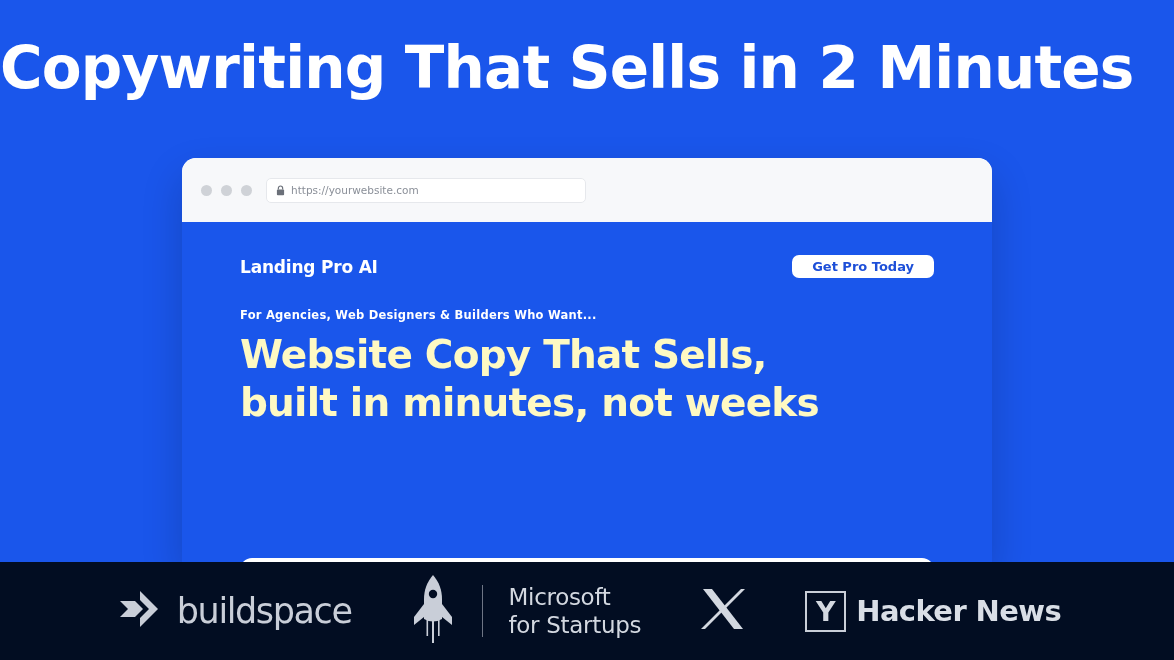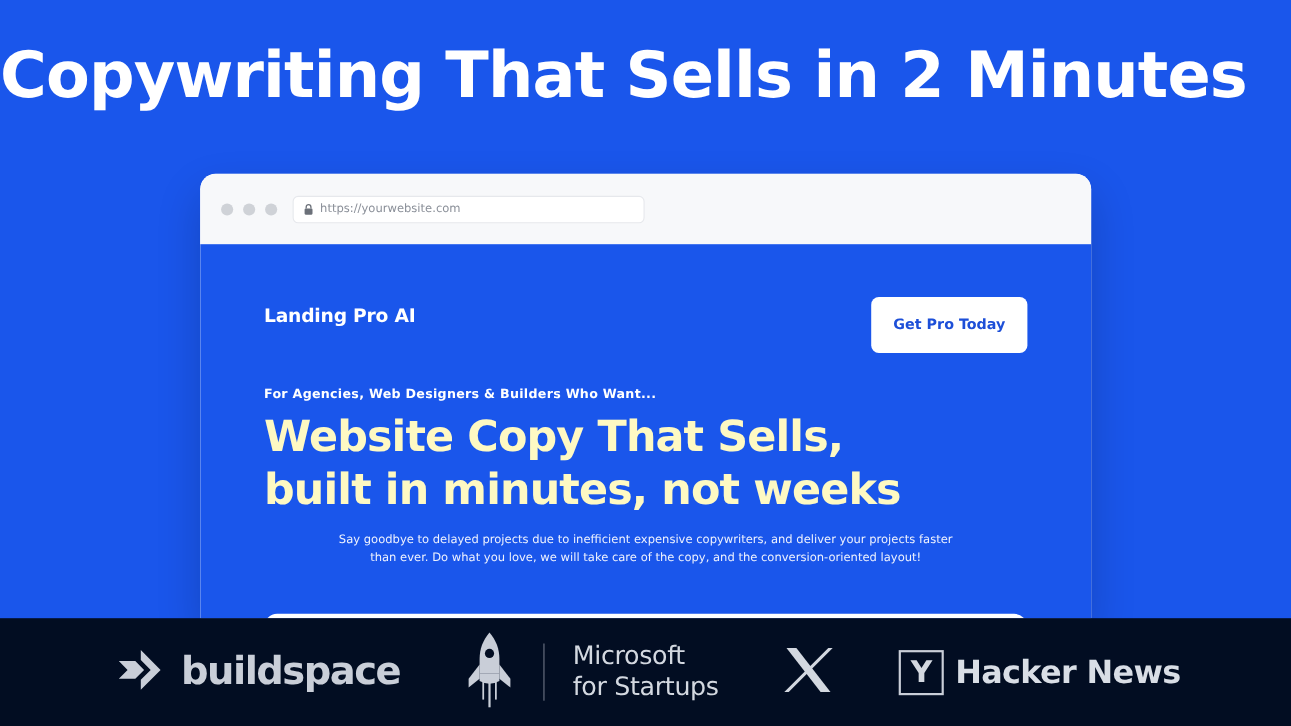--- a/index.html
+++ b/index.html
@@ -96,25 +96,24 @@
     font-weight: bold;
     letter-spacing: -0.2px;
   }
   .cta-button {
     background: #ffffff;
     color: #1d4fd8;
     font-size: 13px;
     font-weight: bold;
     border: none;
     border-radius: 7px;
-    padding: 18px 20px;
+    padding: 4px 20px;
     cursor: pointer;
     white-space: nowrap;
     font-family: "DejaVu Sans", "Liberation Sans", sans-serif;
-    margin-top: 15px;
   }
 
   
   .eyebrow {
     margin-top: 30px;
     text-align: left;
     color: #ffffff;
     font-size: 11.5px;
     font-weight: bold;
     letter-spacing: 0.25px;
@@ -160,21 +159,21 @@
     justify-content: center;
     gap: 58px;
   }
 
   .logo { display: flex; align-items: center; }
 
   .logo-buildspace { gap: 14px; }
   .buildspace-text {
     color: #c9ced8;
     font-size: 35px;
-    font-weight: bold;
+    font-weight: normal;
     letter-spacing: -1.4px;
     line-height: 1;
   }
 
   .logo-msfs { gap: 12px; }
   .msfs-divider {
     width: 1px;
     height: 52px;
     background: #6e7585;
     margin: 0 14px;
@@ -240,21 +239,20 @@
       <button class="cta-button">Get Pro Today</button>
     </div>
 
     <div class="eyebrow">For Agencies, Web Designers &amp; Builders Who Want...</div>
 
     <div class="headline">
       <div>Website Copy That Sells,</div>
       <div>built in minutes, not weeks</div>
     </div>
 
-    <div class="subcopy">Say goodbye to delayed projects due to inefficient expensive copywriters, and deliver your projects faster than ever. Do what you love, we will take care of the copy, and the conversion-oriented layout!</div>
 
     <div class="white-card"></div>
   </div>
 </div>
 
 <div class="logo-bar">
 
   <div class="logo logo-buildspace">
     <span>
       <svg width="50" height="50" viewBox="0 0 50 50" aria-hidden="true">

